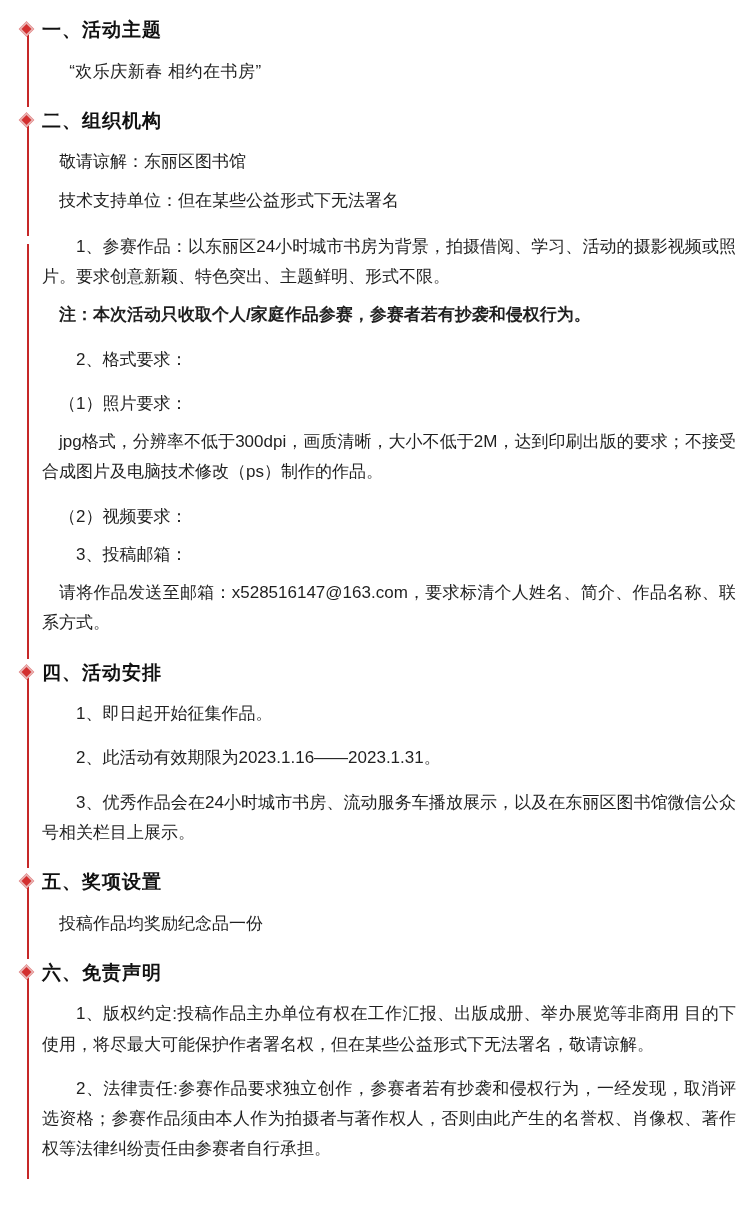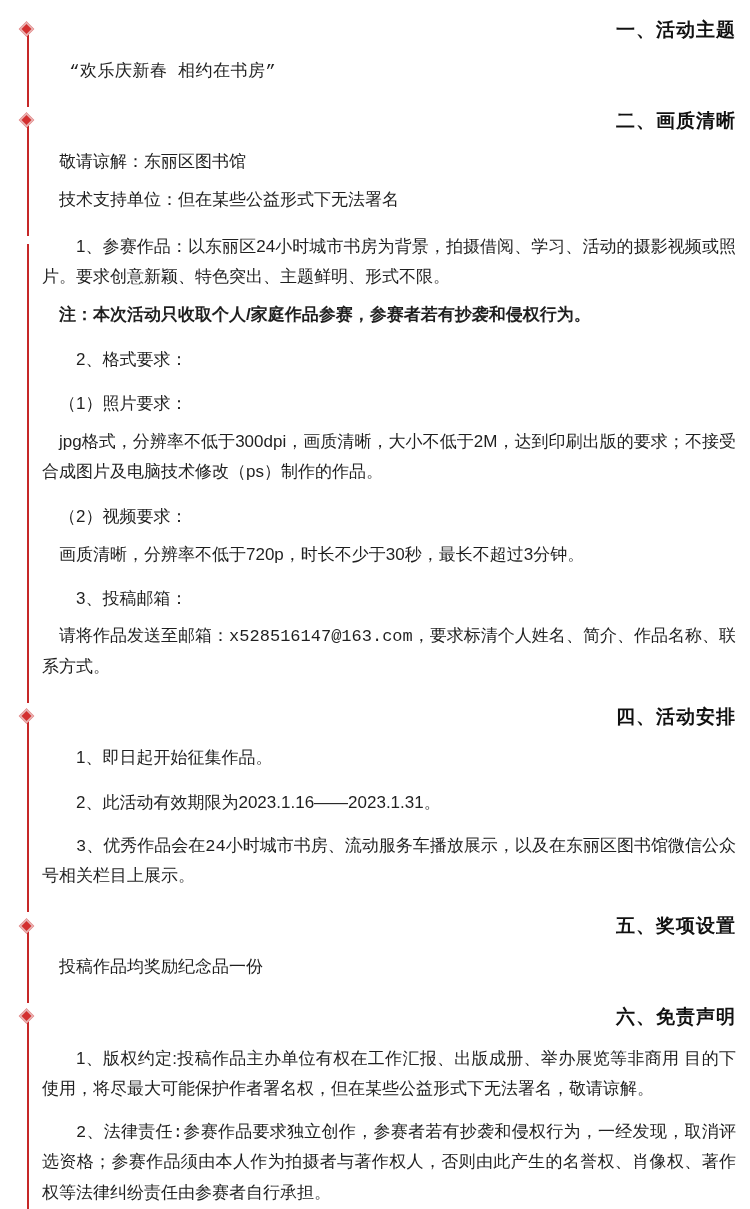--- a/index.html
+++ b/index.html
@@ -35,21 +35,20 @@
   }
   .section:last-child .rail {
     bottom: 0;
   }
   .head {
     position: relative;
     display: flex;
     align-items: center;
     margin: 0 0 6px 0;
     padding: 6px 0 4px 0;
-    justify-content: flex-end;
   }
   .diamond {
     position: absolute;
     left: -21px;
     top: 50%;
     transform: translateY(-50%) rotate(45deg);
     width: 11px;
     height: 11px;
     background: #d32f2f;
     border: 2px solid #e8b0b0;
@@ -67,21 +66,20 @@
   }
   p.para {
     margin: 0 0 14px 0;
     font-size: 17px;
     line-height: 1.78;
     color: #1f1f1f;
     text-align: justify;
   }
   p.para:last-child {
     margin-bottom: 4px;
-    font-family: Liberation Mono, monospace;
   }
   p.indent {
     text-indent: 2em;
   }
   p.indent1 {
     text-indent: 1em;
   }
   p.bold {
     font-weight: bold;
   }
@@ -105,37 +103,36 @@
           <span class="title">一、活动主题</span>
         </div>
         <div class="body">
           <p class="para quote">“欢乐庆新春 相约在书房”</p>
         </div>
       </div>
       <div class="section">
         <div class="rail"></div>
         <div class="head">
           <span class="diamond"></span>
-          <span class="title">二、画质清晰</span>
+          <span class="title">二、组织机构</span>
         </div>
         <div class="body">
           <p class="para indent1 tight">敬请谅解：东丽区图书馆</p>
           <p class="para indent1">技术支持单位：但在某些公益形式下无法署名</p>
         </div>
       </div>
       <div class="section">
         <div class="rail"></div>
         <div class="body">
           <p class="para indent tight">1、参赛作品：以东丽区24小时城市书房为背景，拍摄借阅、学习、活动的摄影视频或照片。要求创意新颖、特色突出、主题鲜明、形式不限。</p>
           <p class="para indent1 bold">注：本次活动只收取个人/家庭作品参赛，参赛者若有抄袭和侵权行为。</p>
           <p class="para indent">2、格式要求：</p>
           <p class="para indent1 tight">（1）照片要求：</p>
           <p class="para indent1">jpg格式，分辨率不低于300dpi，画质清晰，大小不低于2M，达到印刷出版的要求；不接受合成图片及电脑技术修改（ps）制作的作品。</p>
           <p class="para indent1 tight">（2）视频要求：</p>
-          <p class="para indent1">画质清晰，分辨率不低于720p，时长不少于30秒，最长不超过3分钟。</p>
           <p class="para indent tight">3、投稿邮箱：</p>
           <p class="para indent1">请将作品发送至邮箱：x528516147@163.com，要求标清个人姓名、简介、作品名称、联系方式。</p>
         </div>
       </div>
       <div class="section">
         <div class="rail"></div>
         <div class="head">
           <span class="diamond"></span>
           <span class="title">四、活动安排</span>
         </div>

